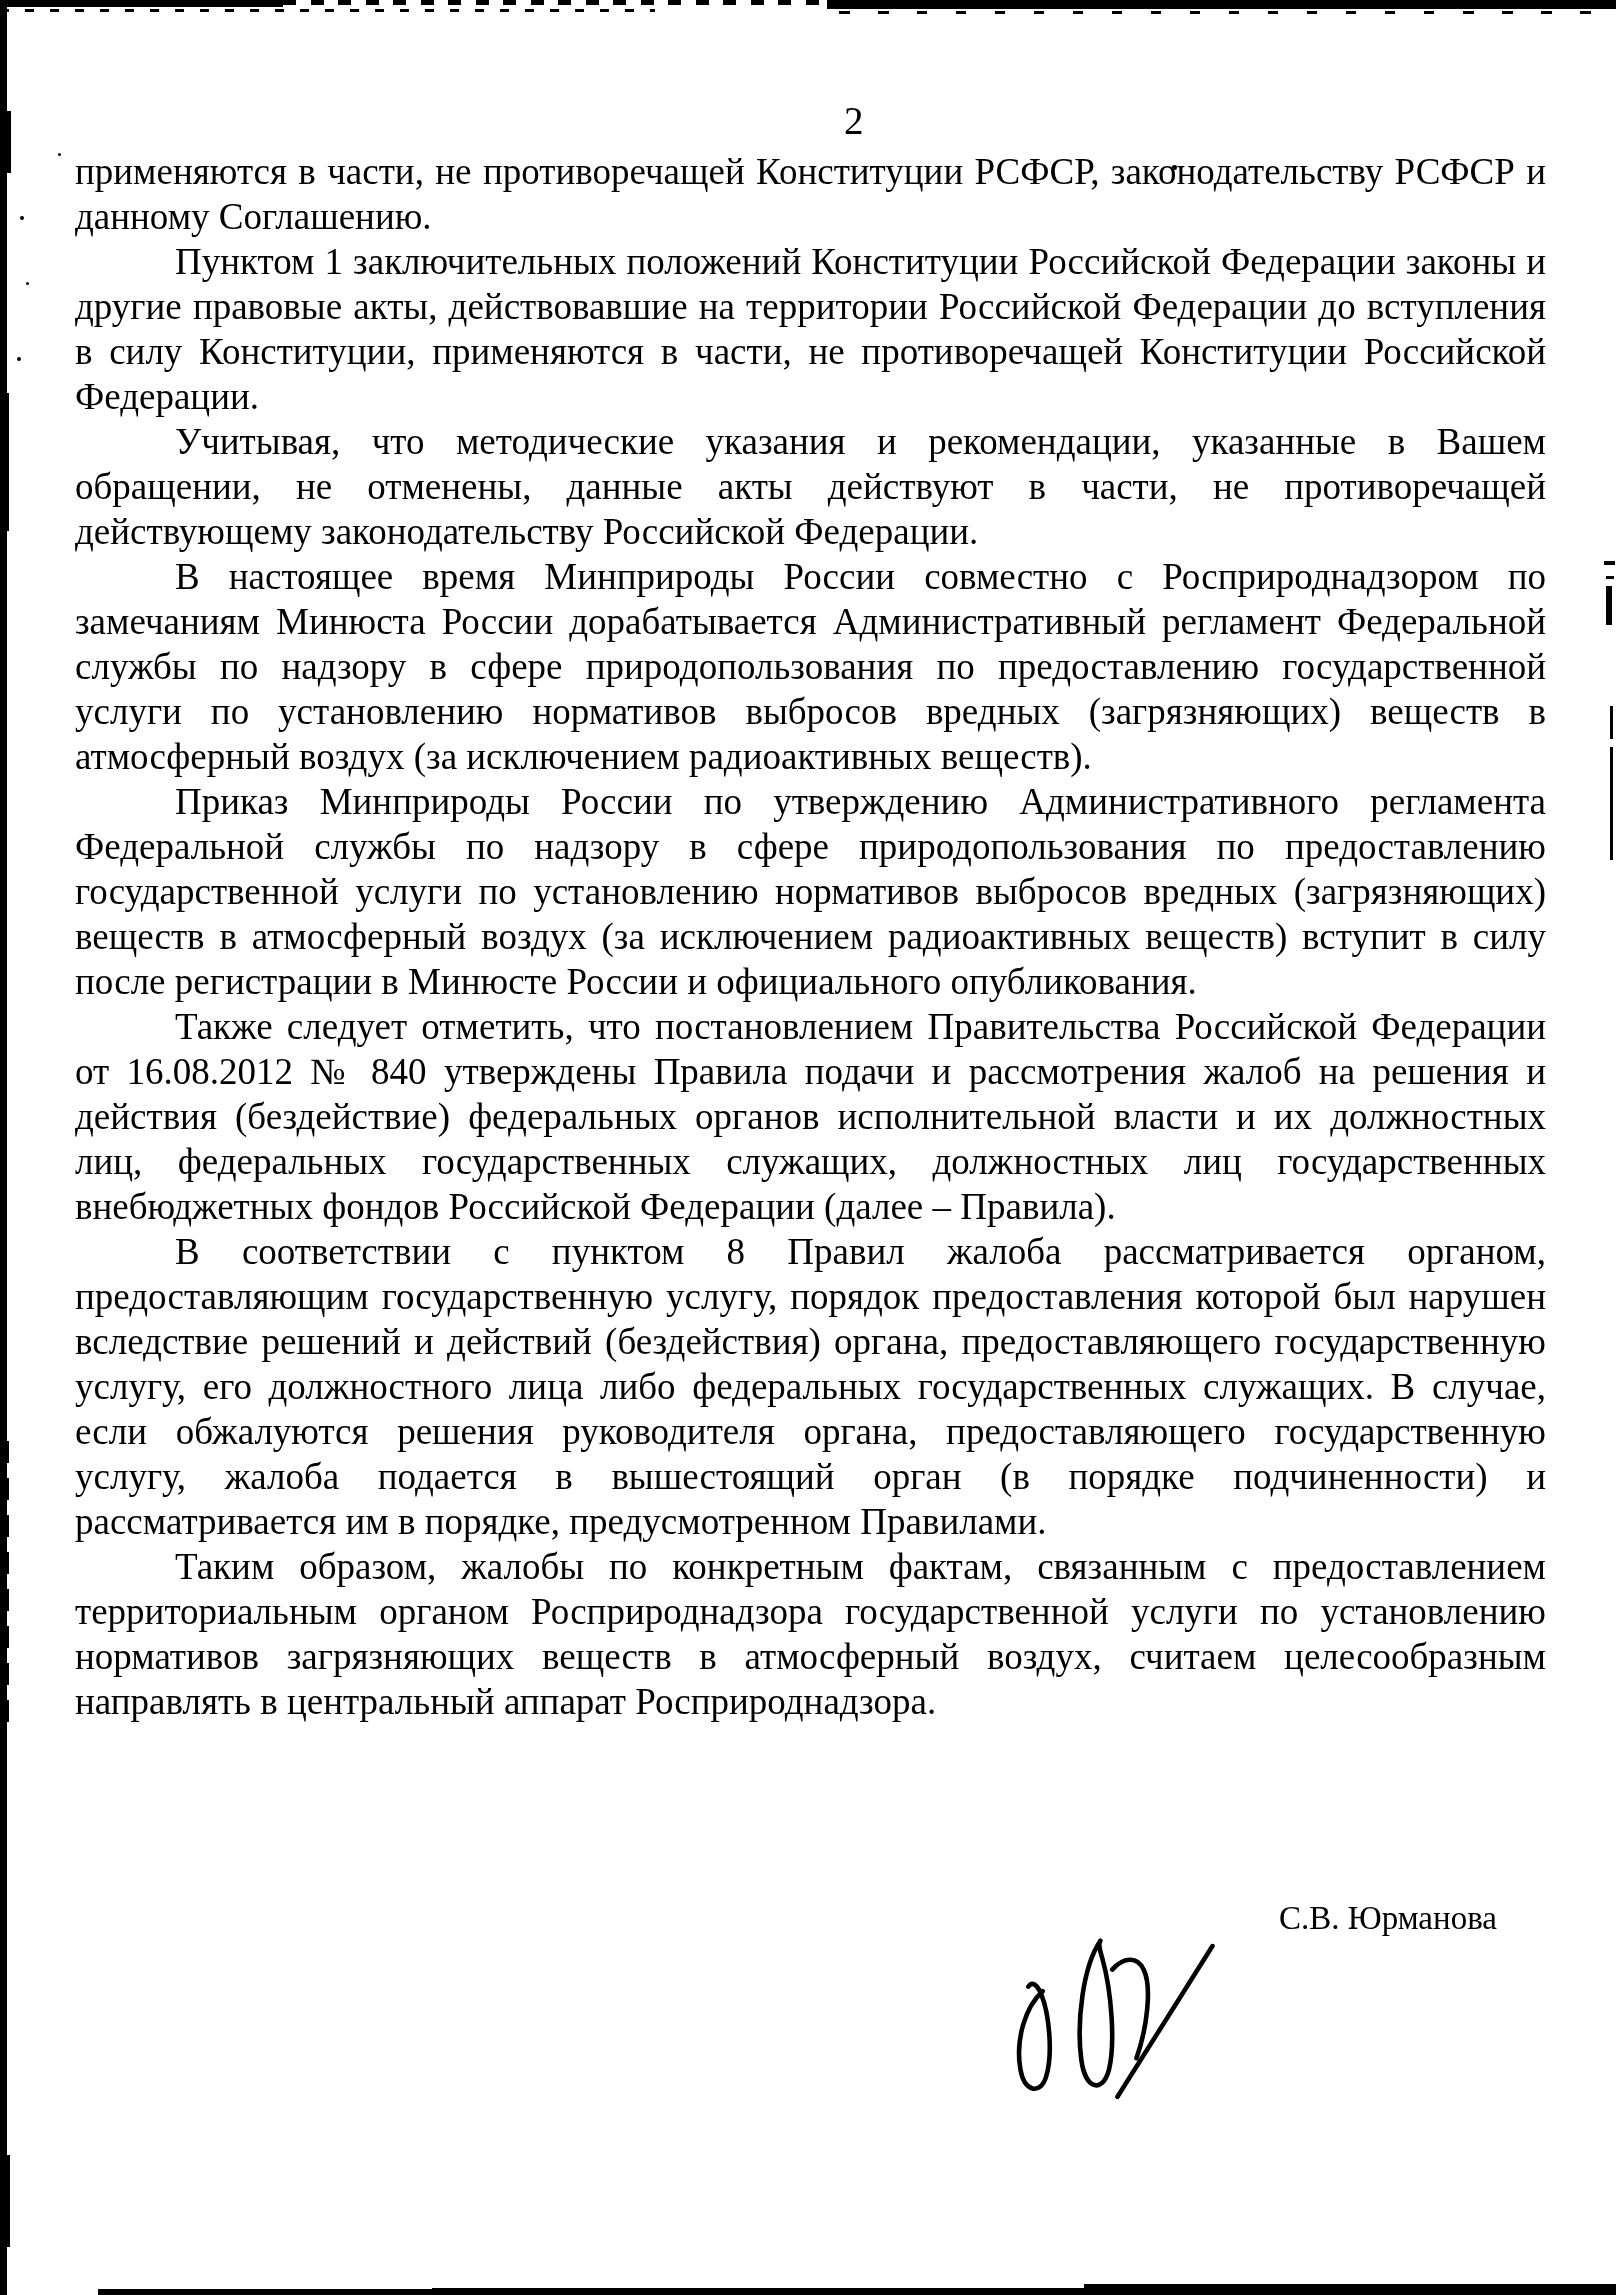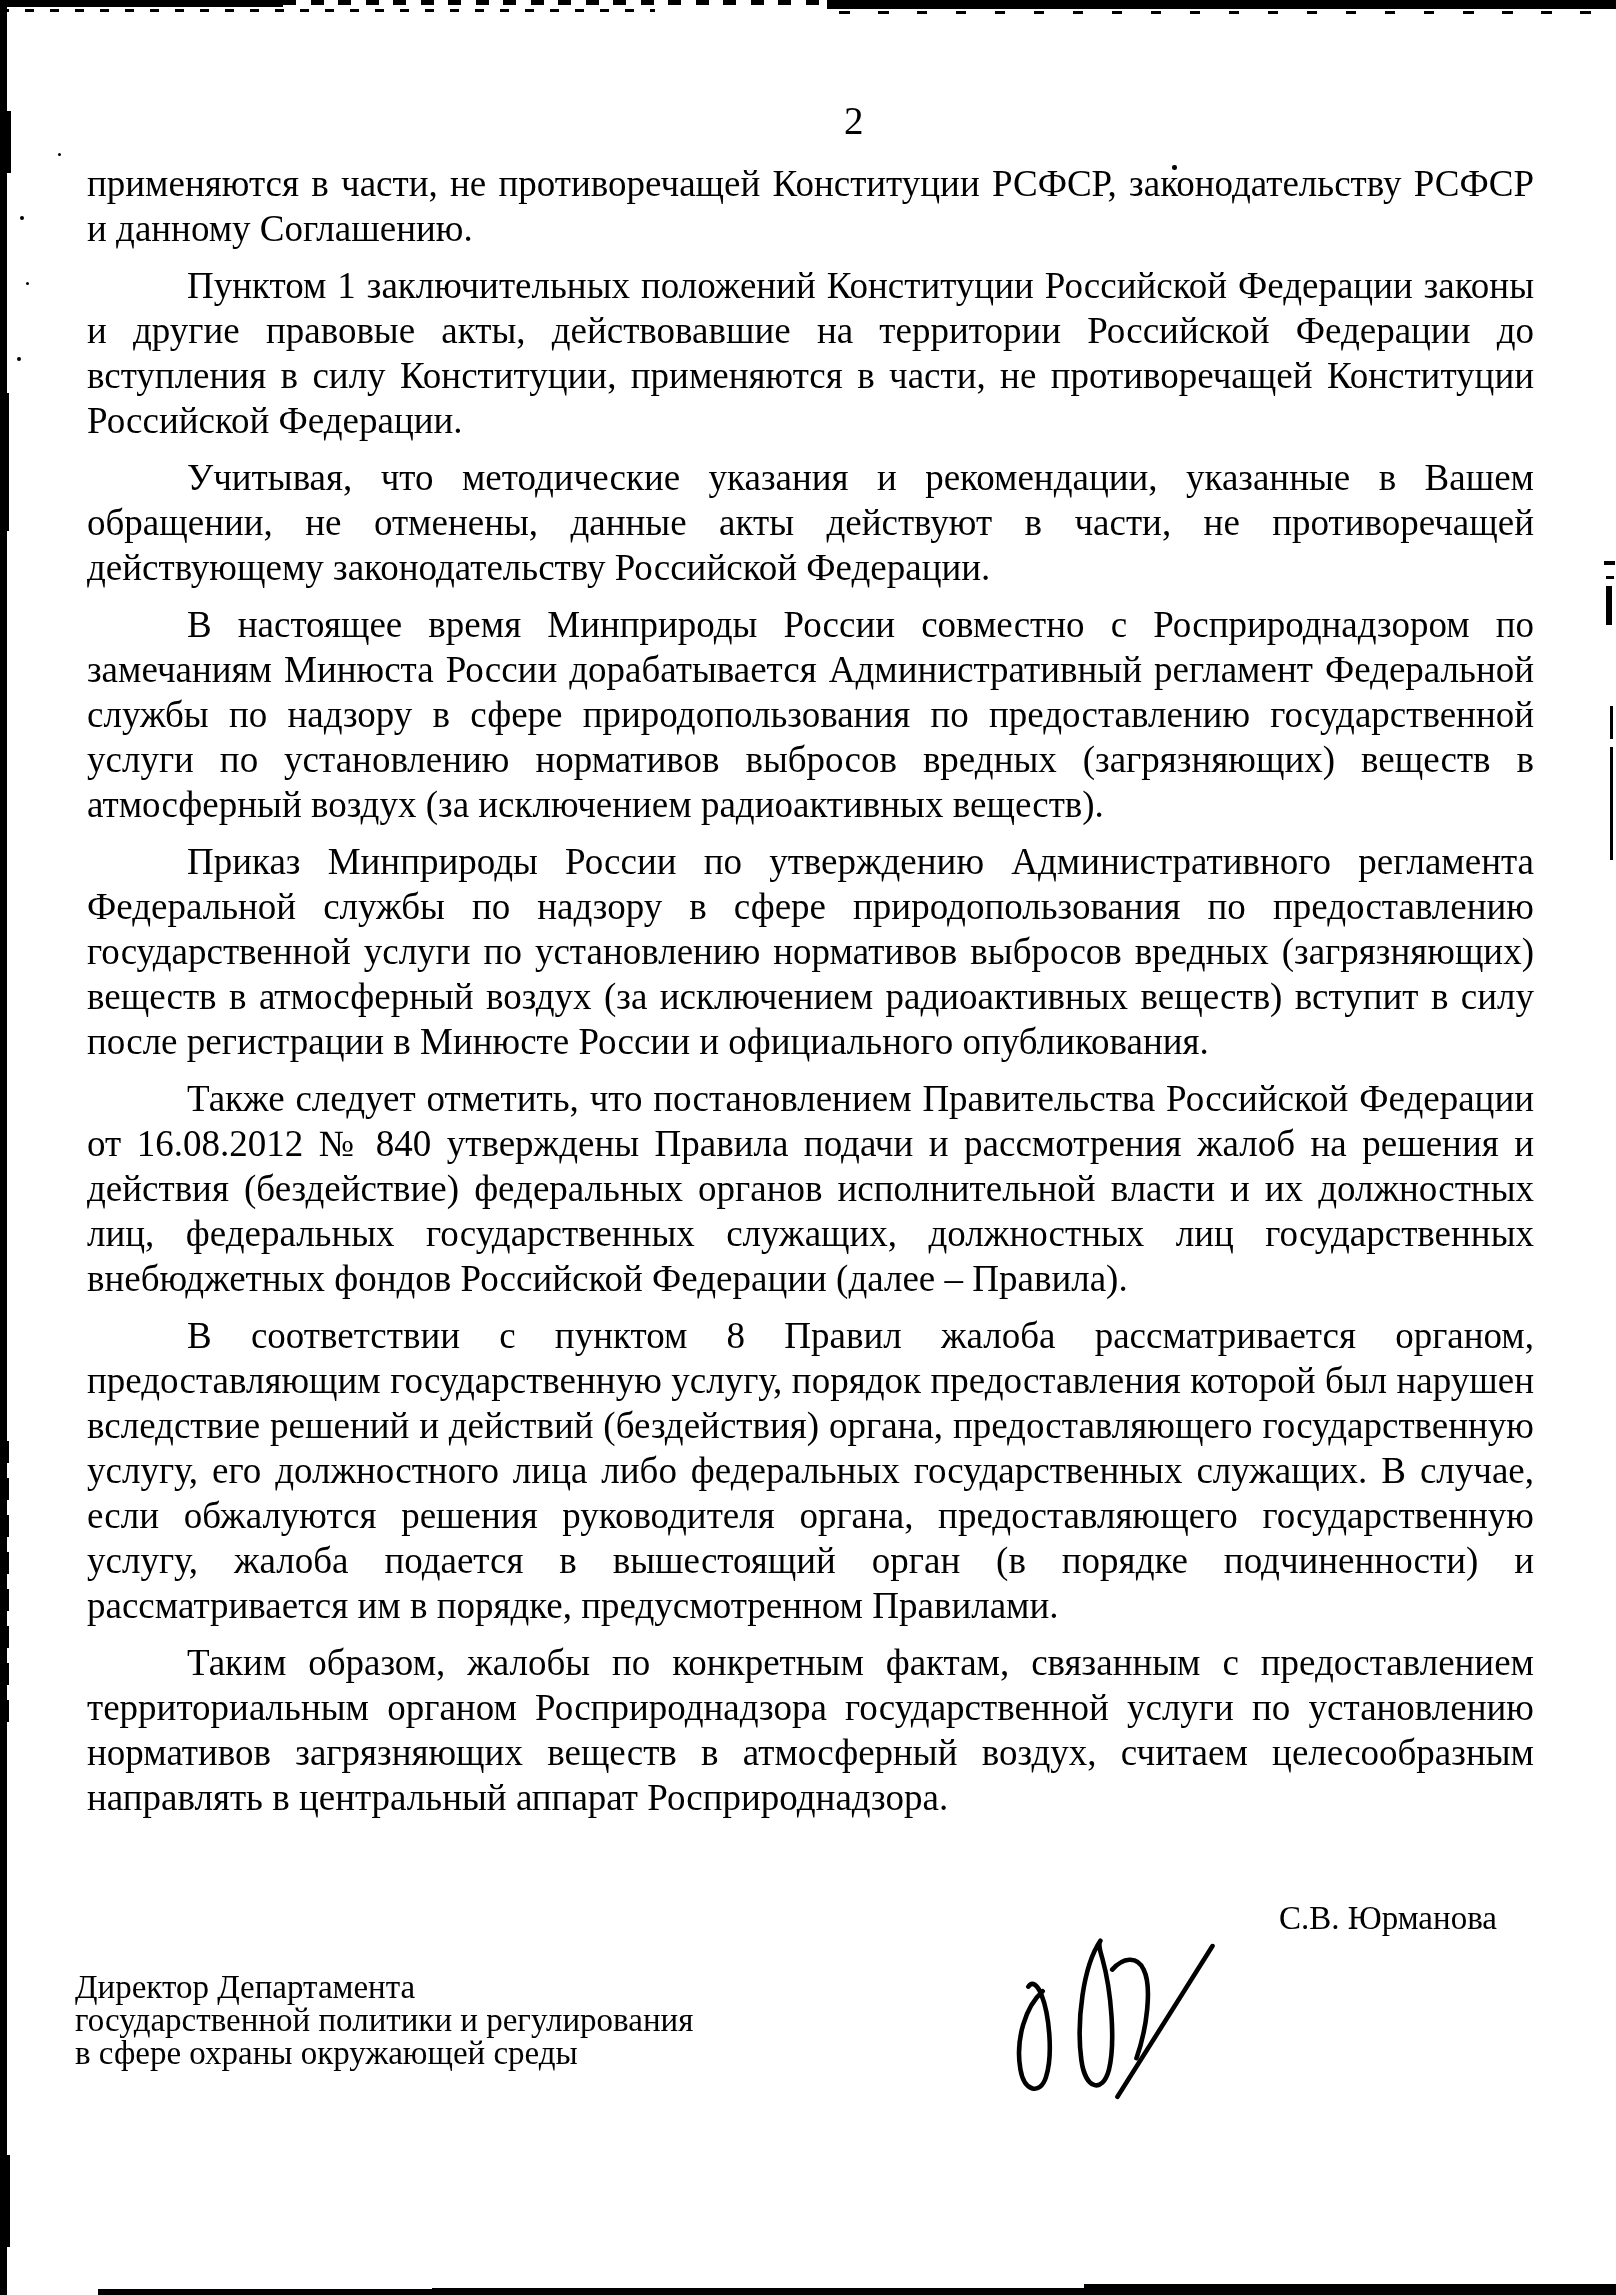--- a/index.html
+++ b/index.html
@@ -58,21 +58,21 @@
     font-size: 39px;
     line-height: 42px;
   }
   .content {
     position: absolute;
     left: 75px;
     top: 149px;
     width: 1471px;
   }
   .content p {
-    margin: 12px;
+    margin: 0;
     font-size: 37px;
     line-height: 45px;
     text-align: justify;
     text-indent: 100px;
   }
   .content p.continuation { text-indent: 0; }
 
   .sign-block {
     position: absolute;
     left: 75px;
@@ -133,25 +133,20 @@
     <p class="continuation">применяются в части, не противоречащей Конституции РСФСР, законодательству РСФСР и данному Соглашению.</p>
     <p>Пунктом 1 заключительных положений Конституции Российской Федерации законы и другие правовые акты, действовавшие на территории Российской Федерации до вступления в силу Конституции, применяются в части, не противоречащей Конституции Российской Федерации.</p>
     <p>Учитывая, что методические указания и рекомендации, указанные в Вашем обращении, не отменены, данные акты действуют в части, не противоречащей действующему законодательству Российской Федерации.</p>
     <p>В настоящее время Минприроды России совместно с Росприроднадзором по замечаниям Минюста России дорабатывается Административный регламент Федеральной службы по надзору в сфере природопользования по предоставлению государственной услуги по установлению нормативов выбросов вредных (загрязняющих) веществ в атмосферный воздух (за исключением радиоактивных веществ).</p>
     <p>Приказ Минприроды России по утверждению Административного регламента Федеральной службы по надзору в сфере природопользования по предоставлению государственной услуги по установлению нормативов выбросов вредных (загрязняющих) веществ в атмосферный воздух (за исключением радиоактивных веществ) вступит в силу после регистрации в Минюсте России и официального опубликования.</p>
     <p>Также следует отметить, что постановлением Правительства Российской Федерации от 16.08.2012 № 840 утверждены Правила подачи и рассмотрения жалоб на решения и действия (бездействие) федеральных органов исполнительной власти и их должностных лиц, федеральных государственных служащих, должностных лиц государственных внебюджетных фондов Российской Федерации (далее – Правила).</p>
     <p>В соответствии с пунктом 8 Правил жалоба рассматривается органом, предоставляющим государственную услугу, порядок предоставления которой был нарушен вследствие решений и действий (бездействия) органа, предоставляющего государственную услугу, его должностного лица либо федеральных государственных служащих. В случае, если обжалуются решения руководителя органа, предоставляющего государственную услугу, жалоба подается в вышестоящий орган (в порядке подчиненности) и рассматривается им в порядке, предусмотренном Правилами.</p>
     <p>Таким образом, жалобы по конкретным фактам, связанным с предоставлением территориальным органом Росприроднадзора государственной услуги по установлению нормативов загрязняющих веществ в атмосферный воздух, считаем целесообразным направлять в центральный аппарат Росприроднадзора.</p>
   </div>
 
-  <div class="sign-block">
-    <div>Директор Департамента</div>
-    <div>государственной политики и регулирования</div>
-    <div>в сфере охраны окружающей среды</div>
-  </div>
 
   <svg class="signature-svg" viewBox="0 0 340 270" xmlns="http://www.w3.org/2000/svg">
     <g fill="none" stroke="#000" stroke-width="7" stroke-linecap="round">
       <path d="M 62 95 C 36 118, 20 168, 28 214 C 34 248, 58 254, 67 226 C 78 192, 72 130, 60 100 C 54 85, 46 79, 40 88"></path>
       <path d="M 150 18 C 124 56, 113 140, 121 200 C 127 244, 153 252, 163 215 C 173 174, 167 95, 153 45 C 149 31, 146 23, 150 18"></path>
       <path d="M 168 62 C 184 44, 206 40, 216 62 C 229 88, 221 152, 205 197"></path>
       <path d="M 321 26 L 176 256"></path>
     </g>
   </svg>
 

